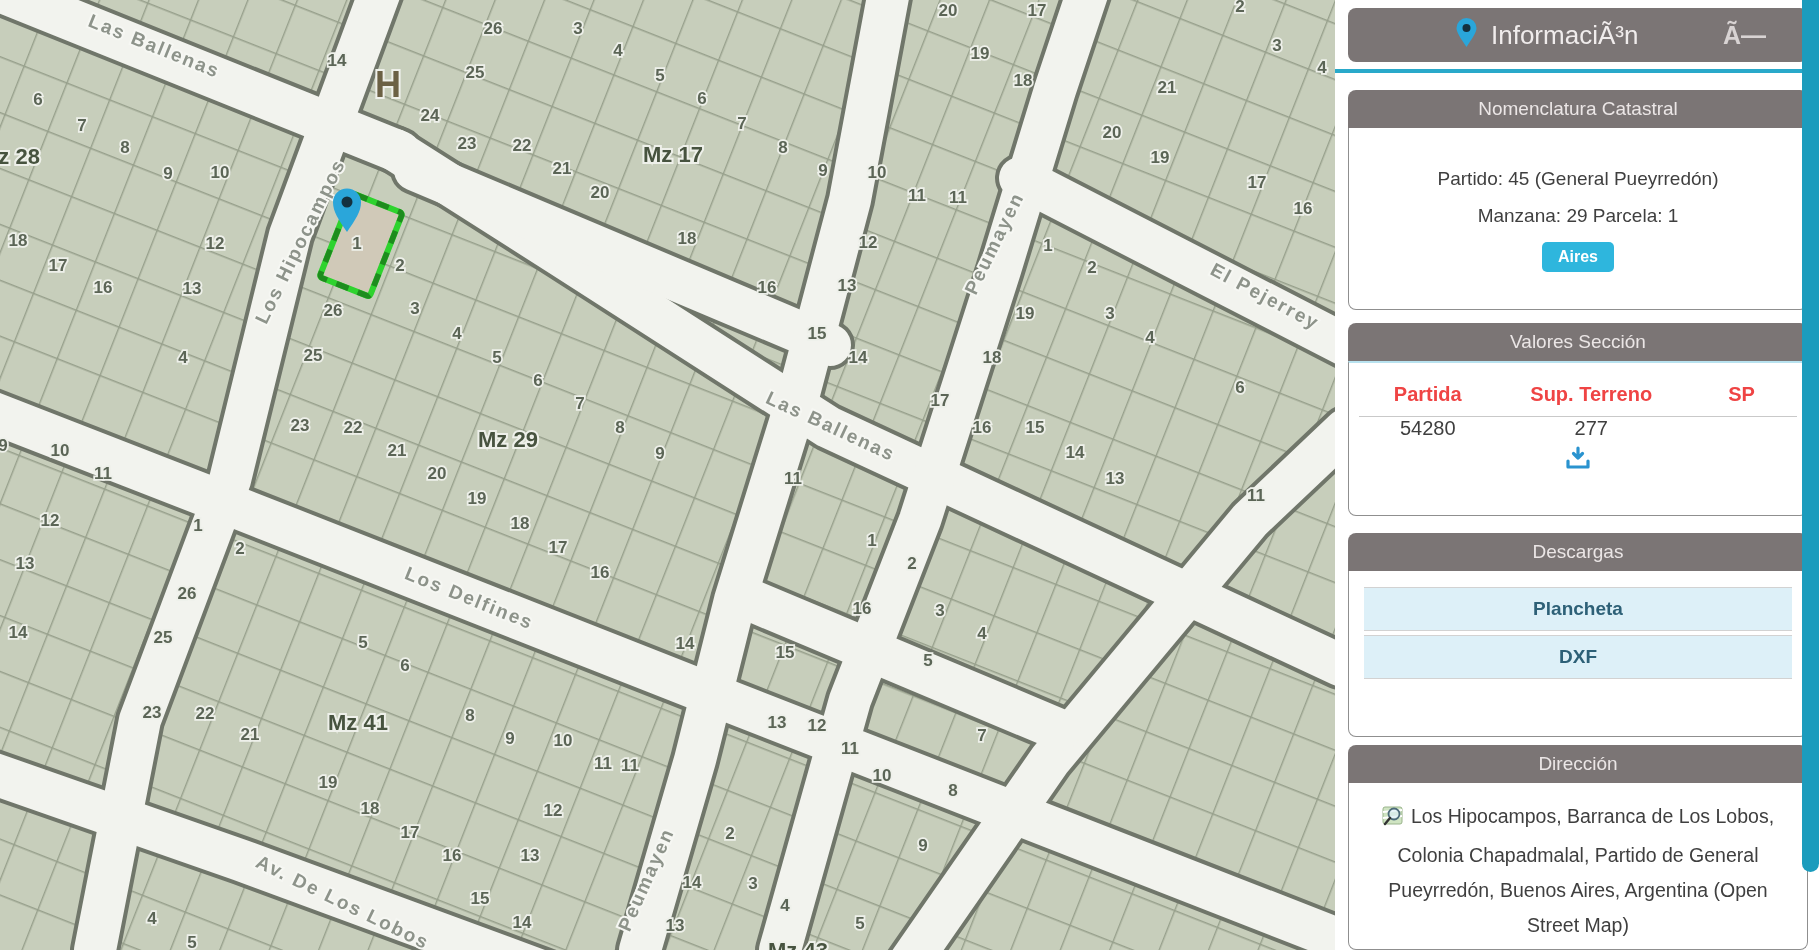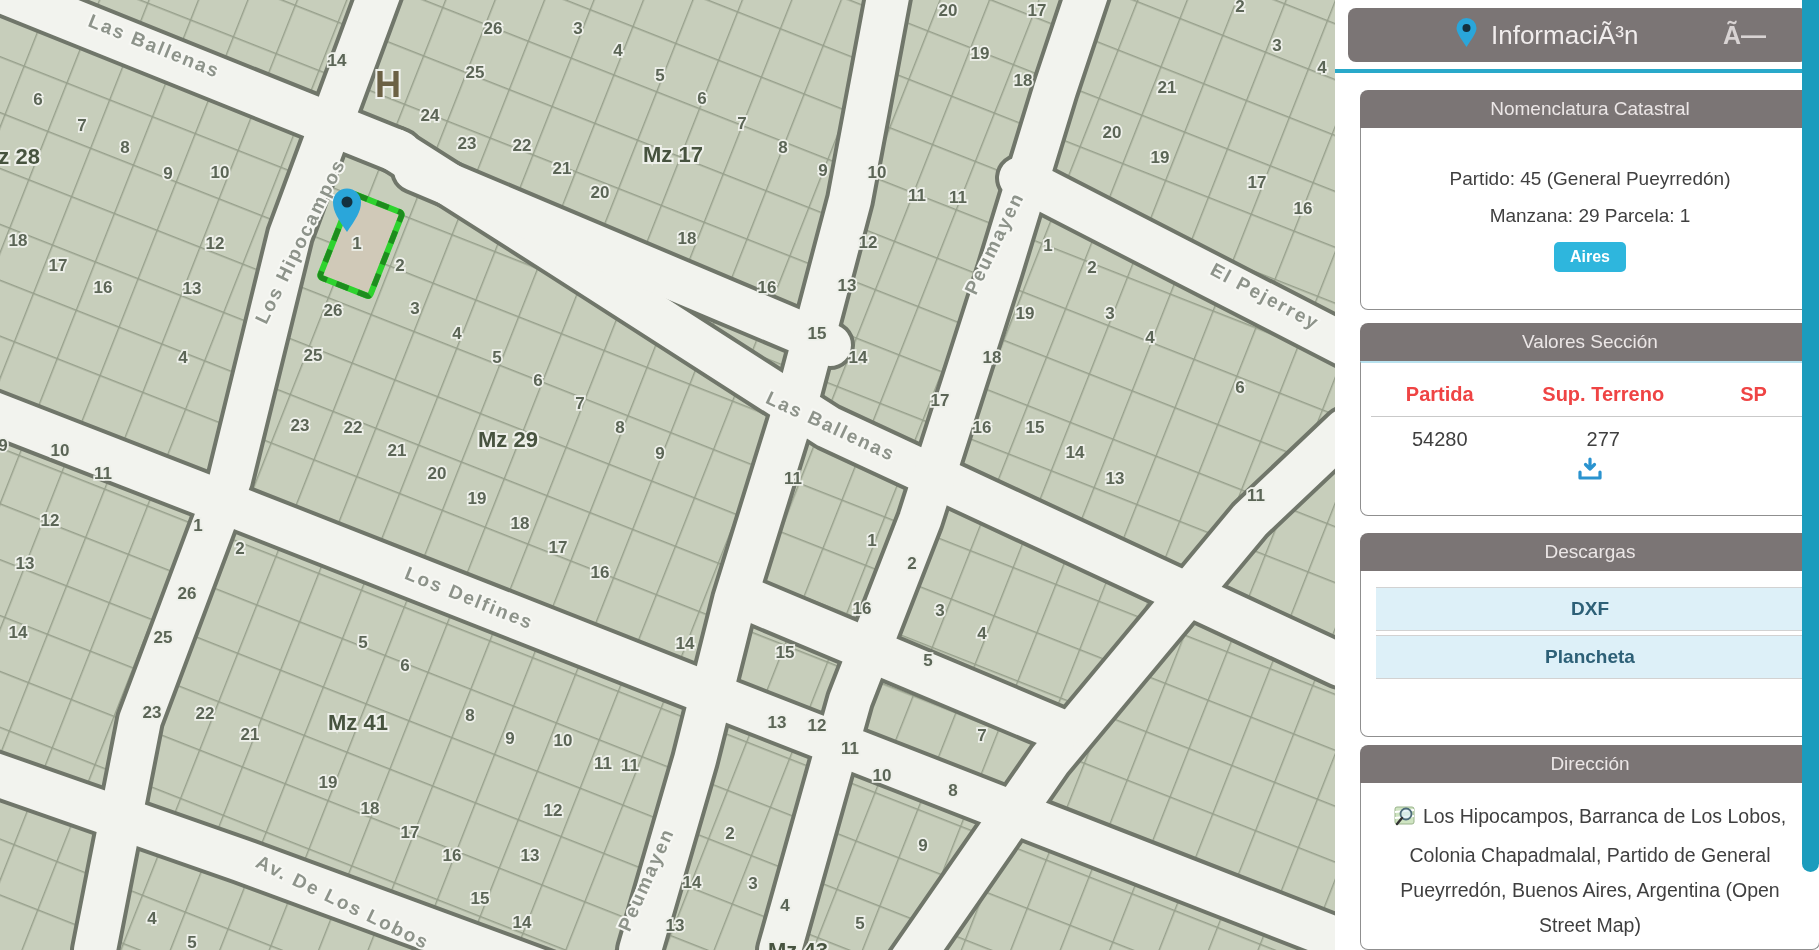--- a/index.html
+++ b/index.html
@@ -13,41 +13,41 @@
   .road use, .road path{fill:none;stroke:#f2f3ee;stroke-width:42;stroke-linecap:round;stroke-linejoin:round;}
   text.plbl{font:bold 17px "Liberation Sans",sans-serif;fill:#5b6556;stroke:#eef0ea;stroke-width:3.5px;paint-order:stroke;text-anchor:middle;}
   text.mzlbl{font:bold 22px "Liberation Sans",sans-serif;fill:#47533f;stroke:#eef0ea;stroke-width:4px;paint-order:stroke;text-anchor:middle;}
   text.stlbl{font:bold 19px "Liberation Sans",sans-serif;fill:#8d938a;stroke:#f6f7f3;stroke-width:4px;paint-order:stroke;text-anchor:middle;letter-spacing:2px;}
   text.hlbl{font:bold 36px "Liberation Sans",sans-serif;fill:#6b6144;stroke:#eef0ea;stroke-width:4px;paint-order:stroke;text-anchor:middle;}
 
   
   #panel{position:absolute;left:1335px;top:0;width:484px;height:950px;background:#ffffff;}
   .teal-line{position:absolute;left:0;top:69px;width:484px;height:4px;background:#29a9ca;}
   .scroll-strip{position:absolute;left:467px;top:-8px;width:17px;height:880px;background:#1b9cbd;border-radius:9px;}
-  .card{position:absolute;left:25px;width:460px;}
+  .card{position:absolute;left:13px;width:460px;}
   .bar{height:38px;background:#7b7575;border-radius:8px 8px 0 0;display:flex;align-items:center;justify-content:center;
        color:#ebe6e6;font-size:19px;}
   .hdr{position:absolute;left:13px;top:8px;width:460px;height:54px;background:#7b7575;border-radius:8px;
        display:flex;align-items:center;}
   .hdr .pin{margin-left:108px;}
   .hdr .title{color:#f0ecec;font-size:26px;margin-left:14px;flex:0 0 auto;}
   .hdr .close{margin-left:auto;margin-right:42px;color:#d8d3d3;font-size:25px;font-weight:bold;cursor:pointer;line-height:1;}
   .bodyc{background:#fff;border:1px solid #8f8f8f;border-top:none;border-radius:0 0 8px 8px;box-sizing:border-box;
          color:#3f3f3f;font-size:19px;text-align:center;}
   .nom-body{height:182px;padding-top:32px;}
   .nom-body .line{line-height:37px;}
   .copy-btn{margin-top:8px;background:#2eb6dd;border:none;color:#fff;font-weight:bold;font-size:16px;
             padding:6px 16px;border-radius:5px;cursor:pointer;font-family:"Liberation Sans",sans-serif;}
   .val-body{height:155px;border-top:2px solid #b8e2ef;}
   .val-row{display:flex;padding:0 8px;}
   .val-row>div{box-sizing:border-box;}
   .c1{width:32%;} .c2{width:42%;} .c3{width:26%;}
   .val-head{margin-top:20px;font-weight:bold;font-size:20px;color:#ef4444;}
   .val-div{height:1px;background:#c9c9c9;margin:10px 10px 0 10px;}
-  .val-vals{margin-top:11px;font-size:20px;}
+  .val-vals{margin-top:0;font-size:20px;}
   .dl-ico{margin-top:6px;cursor:pointer;}
   .desc-body{height:166px;padding:12px 15px 0 15px;}
   .dl-row{height:42px;margin:4px 0;background:#ddf0f8;border-top:1px solid #d2d2d2;border-bottom:1px solid #d2d2d2;
           display:flex;align-items:center;justify-content:center;color:#2d6077;font-weight:bold;font-size:19px;cursor:pointer;}
   .dir-body{height:167px;padding:16px 12px 0 12px;line-height:35px;font-size:19.5px;}
   .dir-icon{display:inline-block;vertical-align:-4px;margin-right:6px;}
 </style>
 </head>
 <body>
 
@@ -304,22 +304,22 @@
             <path d="M13,2 V12 M13,12 L8.5,7.5 M13,12 L17.5,7.5" stroke="#2a93cf" stroke-width="3.2" fill="none" stroke-linecap="round" stroke-linejoin="round"></path>
             <path d="M3,15 V21 H23 V15" stroke="#2a93cf" stroke-width="3.2" fill="none" stroke-linecap="round" stroke-linejoin="round"></path>
           </svg>
         </div>
       </div>
     </div>
 
     <div class="card" style="top:533px;">
       <div class="bar">Descargas</div>
       <div class="bodyc desc-body">
+        <div class="dl-row">Plancheta</div>
         <div class="dl-row">DXF</div>
-        <div class="dl-row">Plancheta</div>
       </div>
     </div>
 
     <div class="card" style="top:745px;">
       <div class="bar">Dirección</div>
       <div class="bodyc dir-body">
         <span class="dir-icon">
           <svg width="23" height="21" viewBox="0 0 23 21">
             <rect x="1" y="1" width="19" height="17" rx="2" fill="#cfe4c2" stroke="#9ab48c"></rect>
             <path d="M1,6 L20,4 M1,12 L20,10" stroke="#ffffff" stroke-width="2" fill="none"></path>

